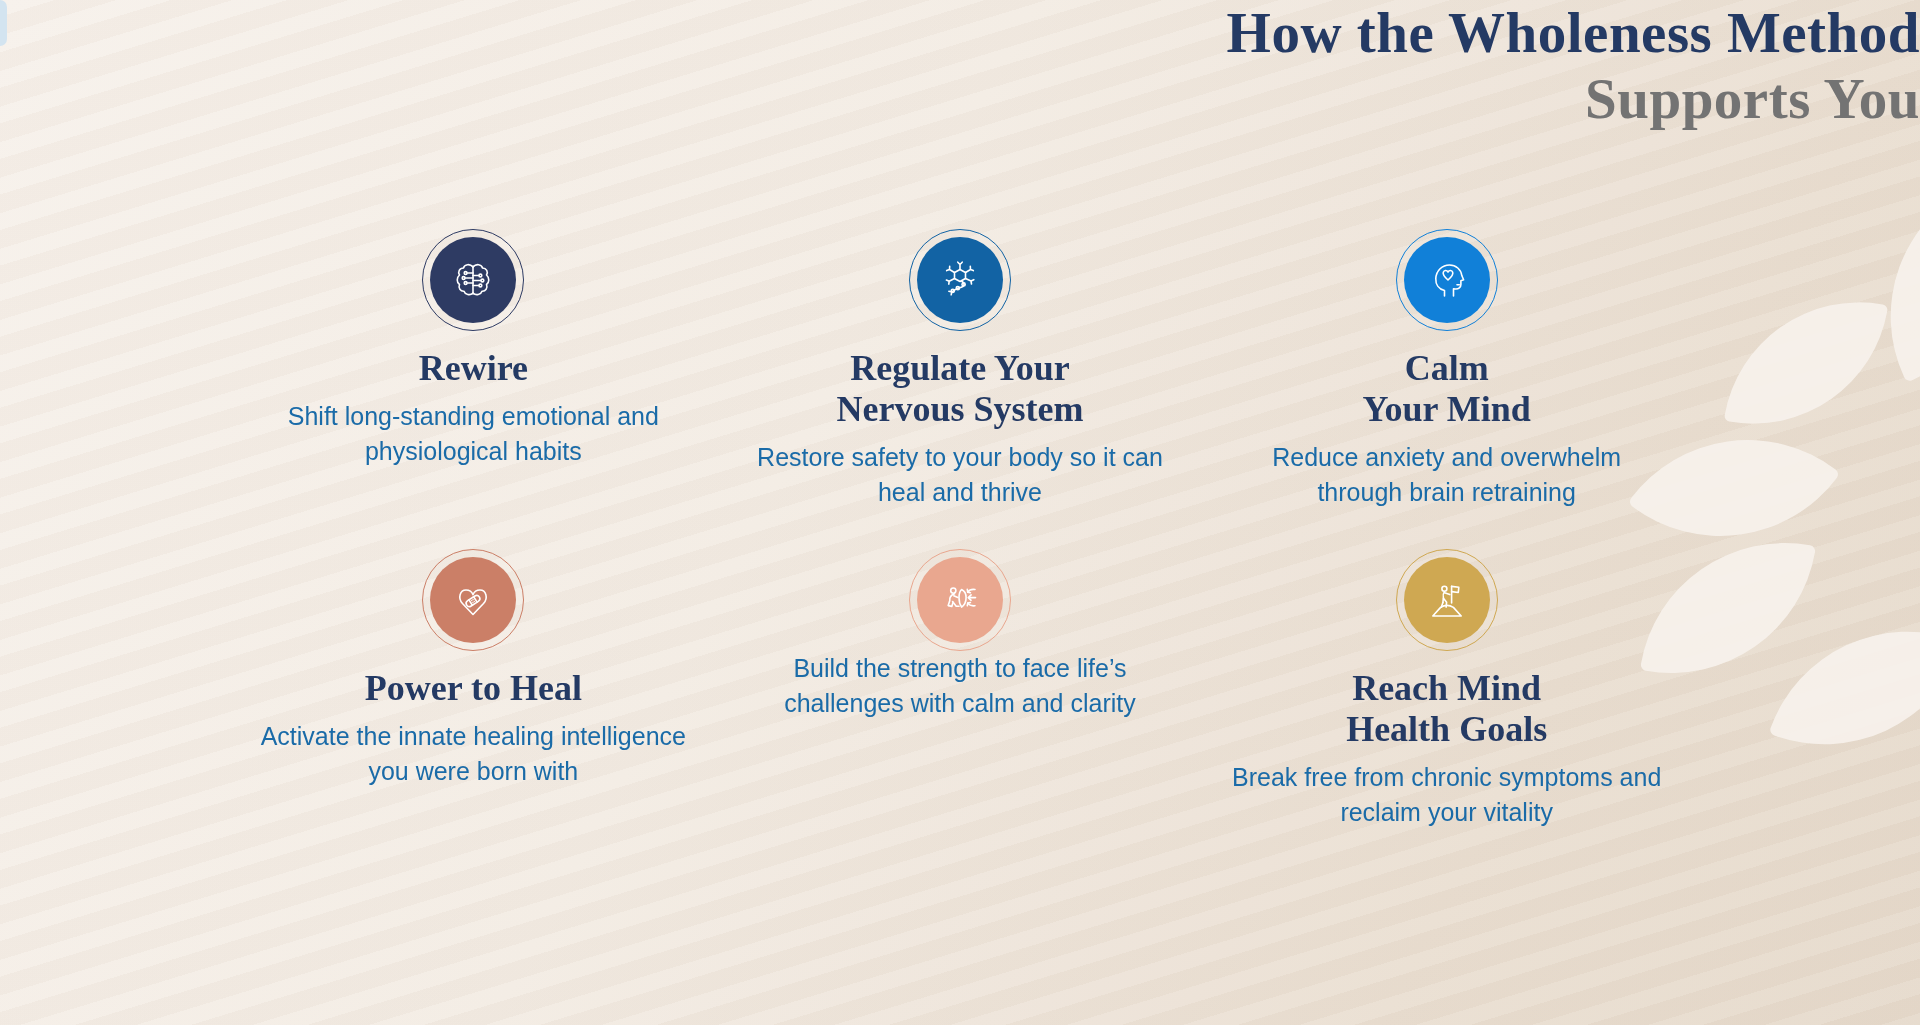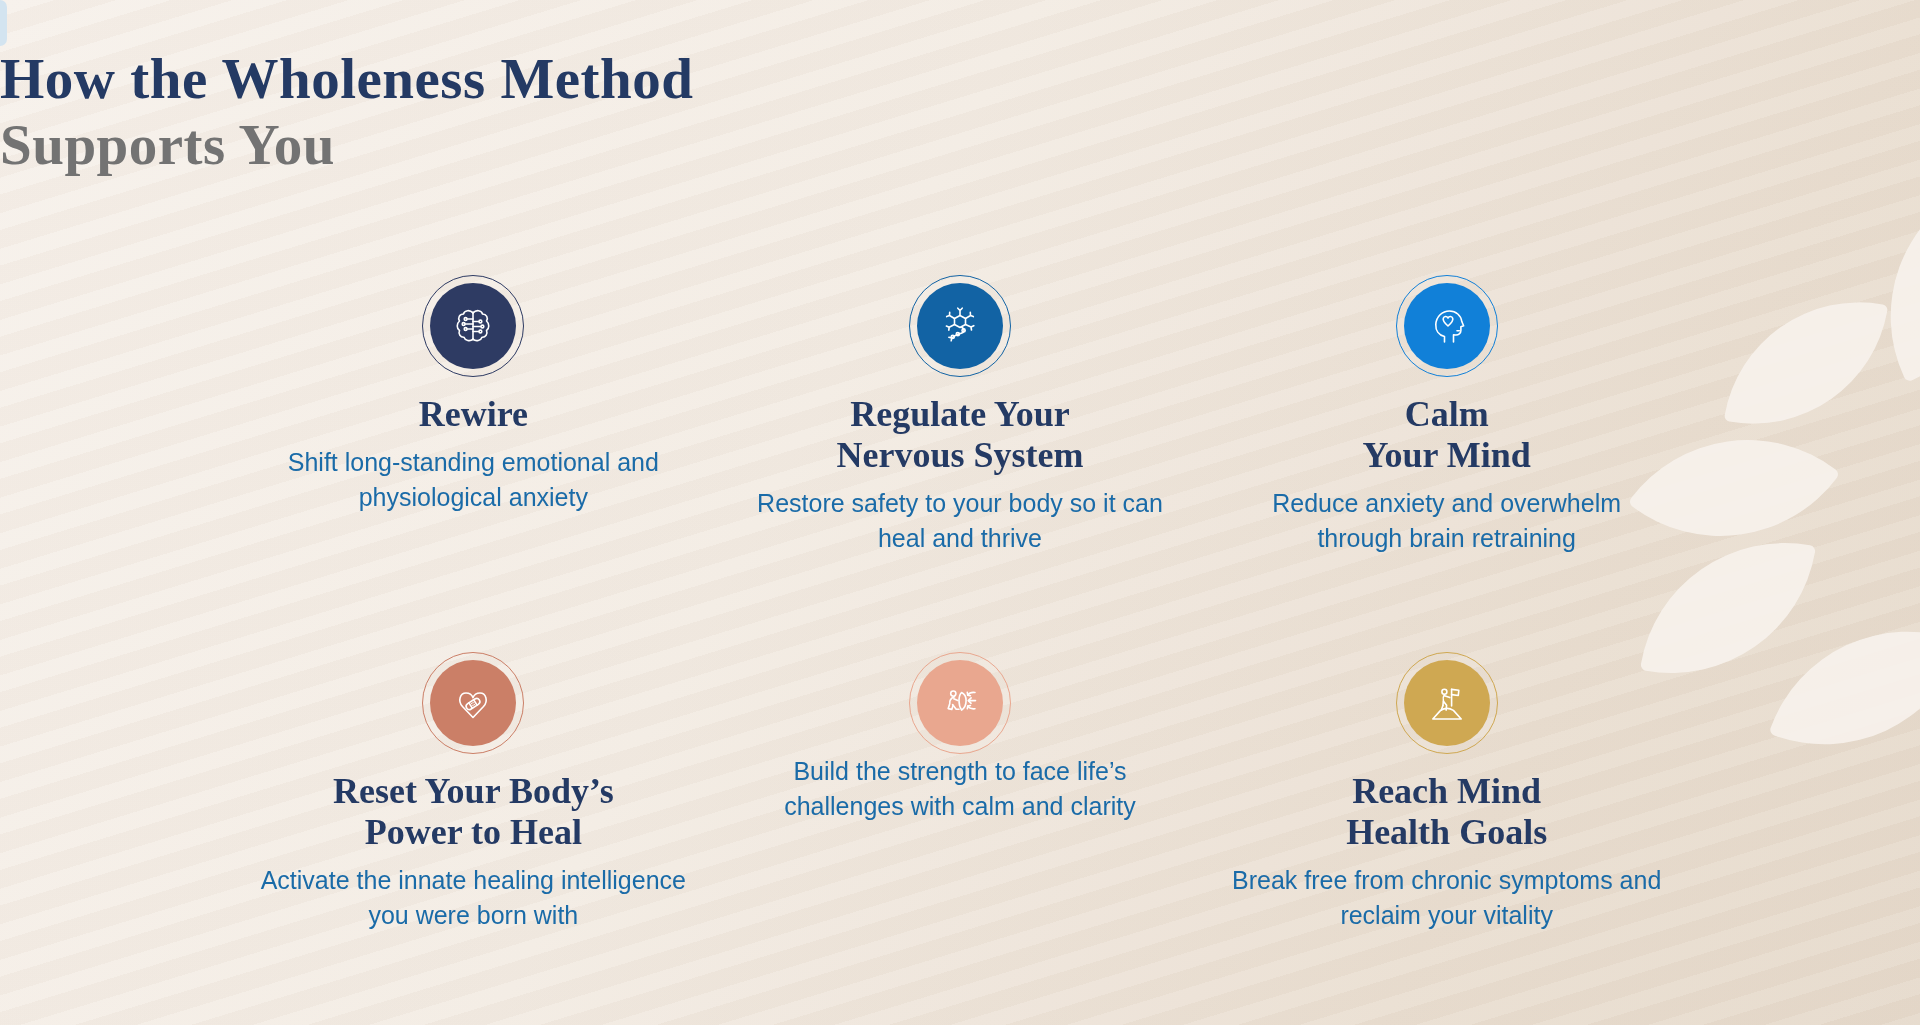--- a/index.html
+++ b/index.html
@@ -13,28 +13,28 @@
   
   .decor-leaves{position:absolute;left:1640px;top:180px;width:280px;height:560px;pointer-events:none;}
   .leaf{position:absolute;background:#f7f2ec;border-radius:4% 96% 4% 96%;opacity:.9;}
   .leaf-a{left:228px;top:28px;width:150px;height:150px;transform:rotate(65deg);}
   .leaf-b{left:95px;top:112px;width:142px;height:142px;transform:rotate(-80deg);}
   .leaf-c{left:18px;top:232px;width:152px;height:152px;transform:rotate(-53deg);}
   .leaf-d{left:12px;top:352px;width:152px;height:152px;transform:rotate(-80deg);}
   .leaf-e{left:150px;top:432px;width:152px;height:152px;transform:rotate(-70deg);}
   .edge-artifact{position:absolute;left:0;top:0;width:7px;height:46px;background:#d3e4f0;border-radius:0 8px 8px 0;}
 
-  .hero{padding-top:46px;text-align:left;position:relative;}
+  .hero{text-align:right;position:relative;}
   .hero h1{margin:0;font:700 57px/66px "Liberation Serif",serif;letter-spacing:.5px;}
   .hero .line1{display:block;color:#243a64;}
   .hero .line2{display:block;color:#737373;}
 
   .grid{
     width:1460px;margin:97px auto 4px;position:relative;
-    display:grid;grid-template-columns:repeat(3,1fr);row-gap:96px;
+    display:grid;grid-template-columns:repeat(3,1fr);row-gap:39px;
   }
   .card{display:flex;flex-direction:column;align-items:center;text-align:center;}
   .ring{width:100px;height:100px;border:1.5px solid #333;border-radius:50%;
         display:flex;align-items:center;justify-content:center;}
   .circle{width:86px;height:86px;border-radius:50%;display:flex;align-items:center;justify-content:center;}
   .circle svg{width:48px;height:48px;stroke:#ffffff;fill:none;stroke-width:1.6;
               stroke-linecap:round;stroke-linejoin:round;}
   .circle svg .dot{fill:#ffffff;stroke:none;}
   .card h3{margin:17px 0 10px;font:700 36px/41px "Liberation Serif",serif;color:#243a64;}
   .card h3 span{display:block;}
@@ -80,21 +80,21 @@
             <path d="M24 24.5 H31.8"></path>
             <circle cx="33.4" cy="24.5" r="1.4"></circle>
             <path d="M24 29.5 H29.8"></path>
             <circle cx="31.4" cy="29.5" r="1.4"></circle>
           </svg>
         </div>
     </div>
     <h3>
       <span>Rewire</span>
     </h3>
-    <p>Shift long-standing emotional and physiological anxiety</p>
+    <p>Shift long-standing emotional and physiological habits</p>
   </div>
 
   <div class="card">
     <div class="ring" style="border-color: rgb(18, 99, 164);">
       <div class="circle" style="background-color: rgb(18, 99, 164);">
           <svg viewBox="0 0 48 48">
             <path d="M24 13.5 L29.5 16.5 V22.5 L24 25.5 L18.5 22.5 V16.5 Z"></path>
             <path d="M24 13.5 V8.5 M24 8.5 L21.8 6.2 M24 8.5 L26.2 6.2"></path>
             <path d="M29.5 16.5 L34.5 13.5 M34.5 13.5 L34.3 10.4 M34.5 13.5 L37.3 14.6"></path>
             <path d="M29.5 22.5 L35 25 M35 25 L37.8 23.7 M35 25 L35.5 28"></path>
@@ -143,21 +143,20 @@
               <line x1="26.8" y1="21.8" x2="26.8" y2="28.2"></line>
               <circle class="dot" cx="23.2" cy="23.9" r="0.7"></circle>
               <circle class="dot" cx="24.8" cy="26.1" r="0.7"></circle>
               <circle class="dot" cx="24.8" cy="23.9" r="0.7"></circle>
               <circle class="dot" cx="23.2" cy="26.1" r="0.7"></circle>
             </g>
           </svg>
         </div>
     </div>
     <h3>
-      <span>Reset Your Body’s</span>
       <span>Power to Heal</span>
     </h3>
     <p>Activate the innate healing intelligence you were born with</p>
   </div>
 
   <div class="card">
     <div class="ring" style="border-color: rgb(233, 167, 143);">
       <div class="circle" style="background-color: rgb(233, 167, 143);">
           <svg viewBox="0 0 48 48">
             <circle cx="17.3" cy="14.6" r="2.6"></circle>

